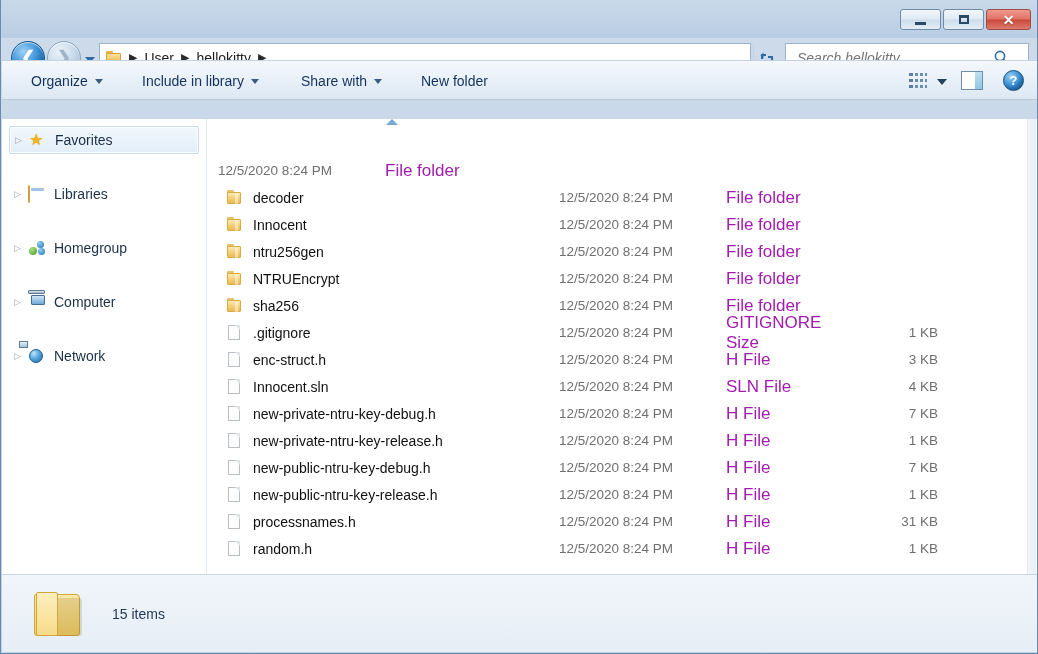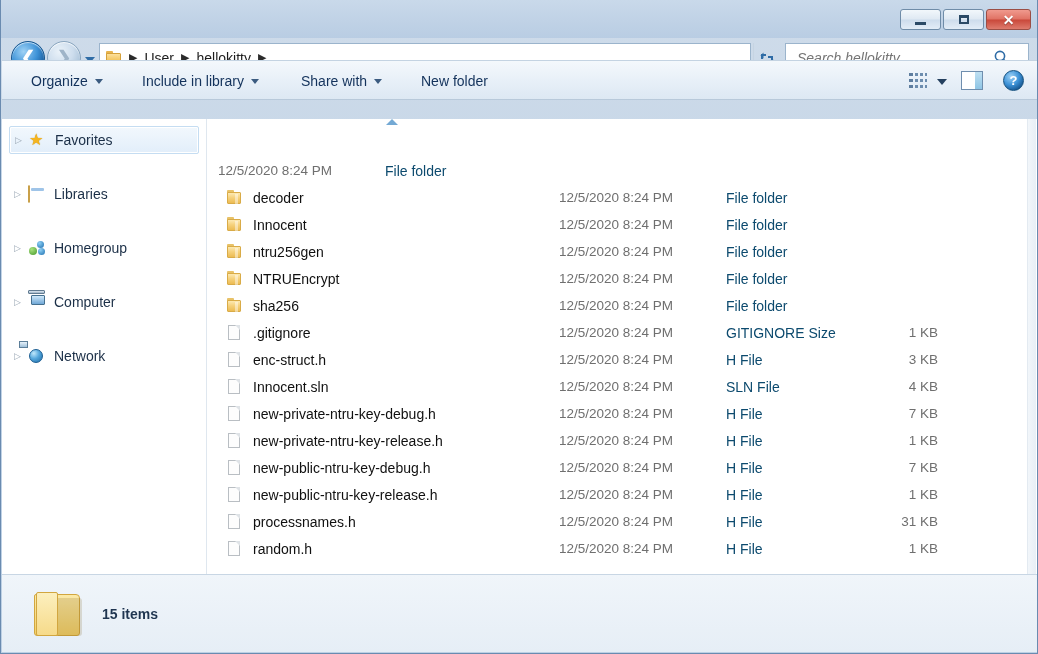--- a/index.html
+++ b/index.html
@@ -254,21 +254,21 @@
 
   #rows { position:absolute; left:0; top:38px; width:100%; }
   .row {
     height:27px; display:flex; align-items:center; cursor:default;
   }
   .r-name {
     width:341px; display:flex; align-items:center; padding-left:20px;
     font-size:14px; color:#101010;
   }
   .r-date { width:167px; padding-left:11px; font-size:13.5px; color:#6f6f6f; }
-  .r-type { width:134px; padding-left:11px; font-size:14px; color:#0c4a6e; }
+  .r-type { width:134px; padding-left:11px; font-size:17px; color:#a21caf; }
   .r-size { width:100px; padding-right:11px; font-size:13.5px; color:#6f6f6f; text-align:right; }
 
   .ico { width:17px; height:15px; flex:none; margin-right:9px; position:relative; }
   .ico.folder .tab {
     position:absolute; left:0; top:0; width:7px; height:3px;
     background:#e8c268; border-radius:1px 1px 0 0;
   }
   .ico.folder .body {
     position:absolute; left:0; top:2px; width:14px; height:12px;
     background:linear-gradient(180deg,#fde9b2 0%, #f6d27e 45%, #ecbb52 100%);
@@ -305,21 +305,21 @@
   #status-folder .sf-front {
     position:absolute; left:2px; top:2px; width:22px; height:44px;
     background:linear-gradient(180deg,#fcefbe 0%, #f6da8a 100%);
     border:1px solid #d2a63f; border-radius:2px;
   }
   #status-folder .sf-shadow {
     position:absolute; left:24px; top:8px; width:24px; height:38px;
     background:rgba(120,95,30,.18); border-radius:0 3px 3px 0;
   }
   #status-text {
-    margin-left:16px; font-size:14px; color:#1f3550; cursor:default;font-weight:bold;
+    margin-left:26px; font-size:14px; color:#1f3550; cursor:default;
   }
   
   #rightstrip {
     position:absolute; right:1px; top:119px; width:9px; height:455px;
     background:linear-gradient(90deg,#f2f6fa 0%,#e8eff6 100%);
     border-left:1px solid #e3eaf1;
   }
 </style>
 </head>
 <body>

